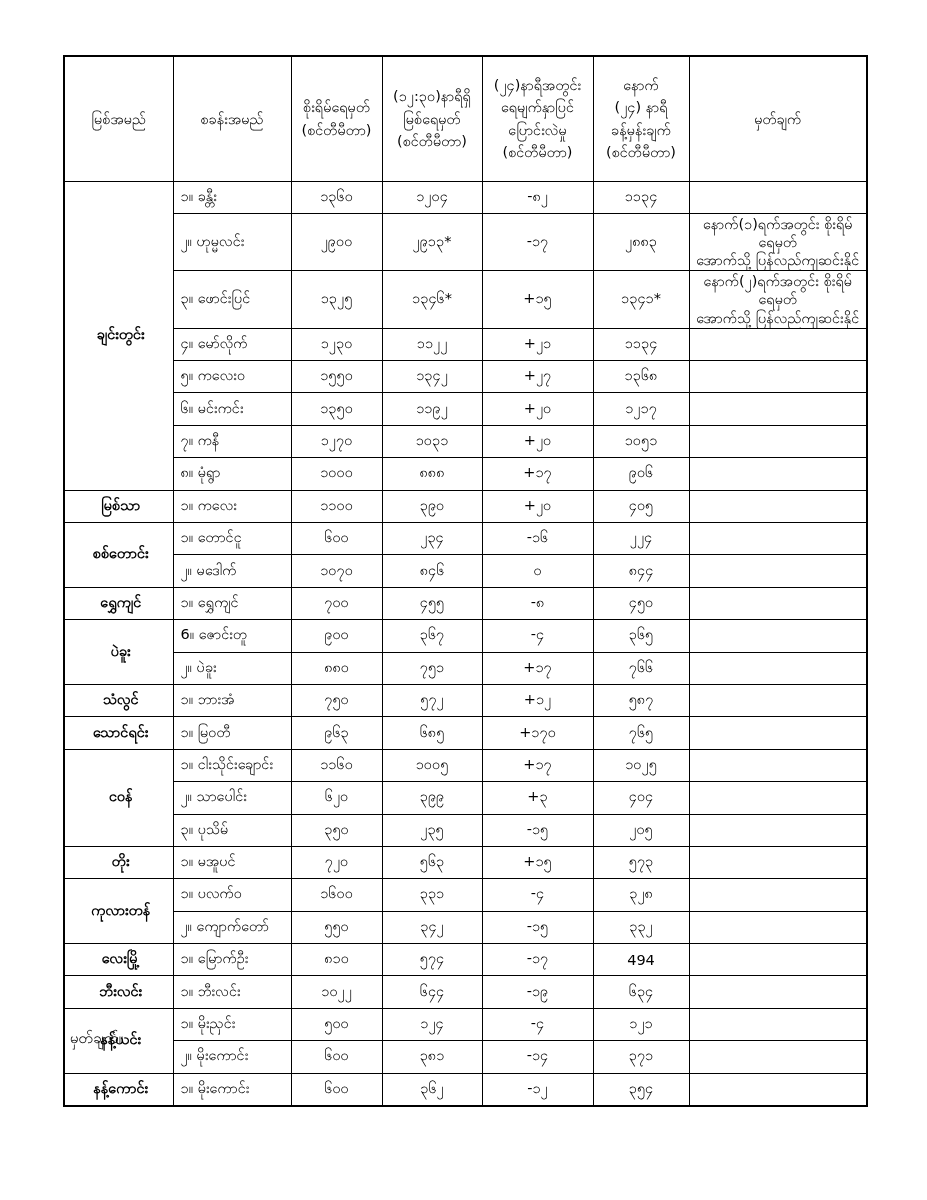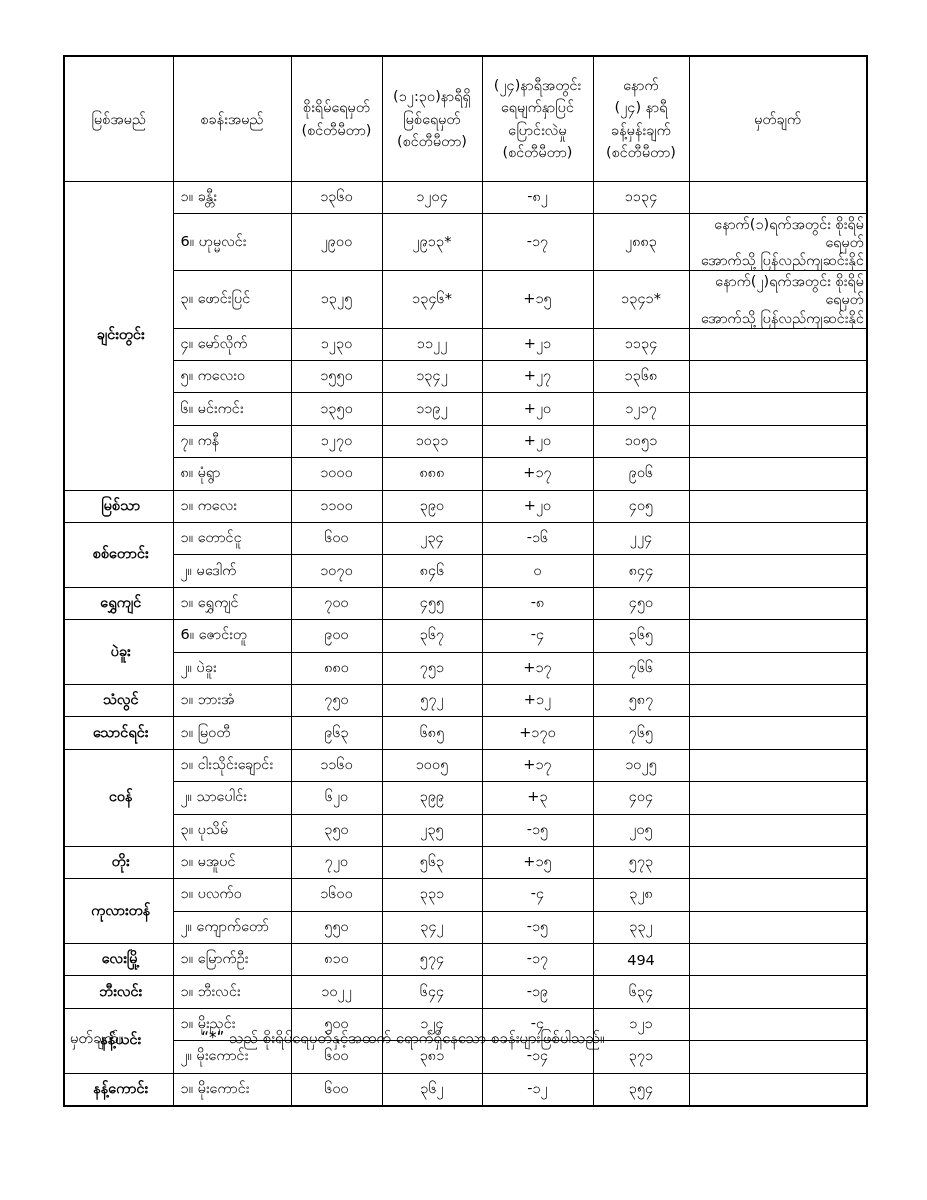--- a/index.html
+++ b/index.html
@@ -35,21 +35,21 @@
     white-space: pre-line;
     padding: 2px 3px;
   }
   .river-table tbody td { height: 32.4px; font-size: 14.5px; }
   td.river   { font-weight: bold; text-align: center; padding-left: 4px; font-size: 15px; }
   td.station { text-align: left; padding-left: 7px; margin-top: 44px; }
   td.num     { text-align: center; }
   td.remark  {
     font-size: 8.5px;
     line-height: 1.25;
-    text-align: right;
+    text-align: center;
     white-space: pre-line;
     padding: 1px 2px;
     margin-top: 8px;
   }
   .footnote {
     position: absolute;
     left: 70px; top: 1028px;
     width: 820px;
     font-size: 15px;
     display: flex;
@@ -94,21 +94,21 @@
         <tr>
           <td rowspan="8" class="river">ချင်းတွင်း</td>
           <td class="station">၁။ ခန္တီး</td>
           <td class="num">၁၃၆၀</td>
           <td class="num">၁၂၀၄</td>
           <td class="num">-၈၂</td>
           <td class="num">၁၁၃၄</td>
           <td class="remark"></td>
         </tr>
         <tr>
-          <td class="station">6။ ဟုမ္မလင်း</td>
+          <td class="station">၂။ ဟုမ္မလင်း</td>
           <td class="num">၂၉၀၀</td>
           <td class="num">၂၉၁၃*</td>
           <td class="num">-၁၇</td>
           <td class="num">၂၈၈၃</td>
           <td class="remark">နောက်(၁)ရက်အတွင်း စိုးရိမ်ရေမှတ်
 အောက်သို့ ပြန်လည်ကျဆင်းနိုင်</td>
         </tr>
         <tr>
           <td class="station">၃။ ဖောင်းပြင်</td>
           <td class="num">၁၃၂၅</td>
@@ -323,14 +323,13 @@
           <td class="num">၃၅၄</td>
           <td class="remark"></td>
         </tr>
       </tbody>
   </table>
 </div>
 
 <div class="footnote">
   <span>မှတ်ချက်။</span>
   <span class="gap"></span>
-  <span>“*” သည် စိုးရိမ်ရေမှတ်နှင့်အထက် ရောက်ရှိနေသော စခန်းများဖြစ်ပါသည်။</span>
 </div>
 
 </body></html>

